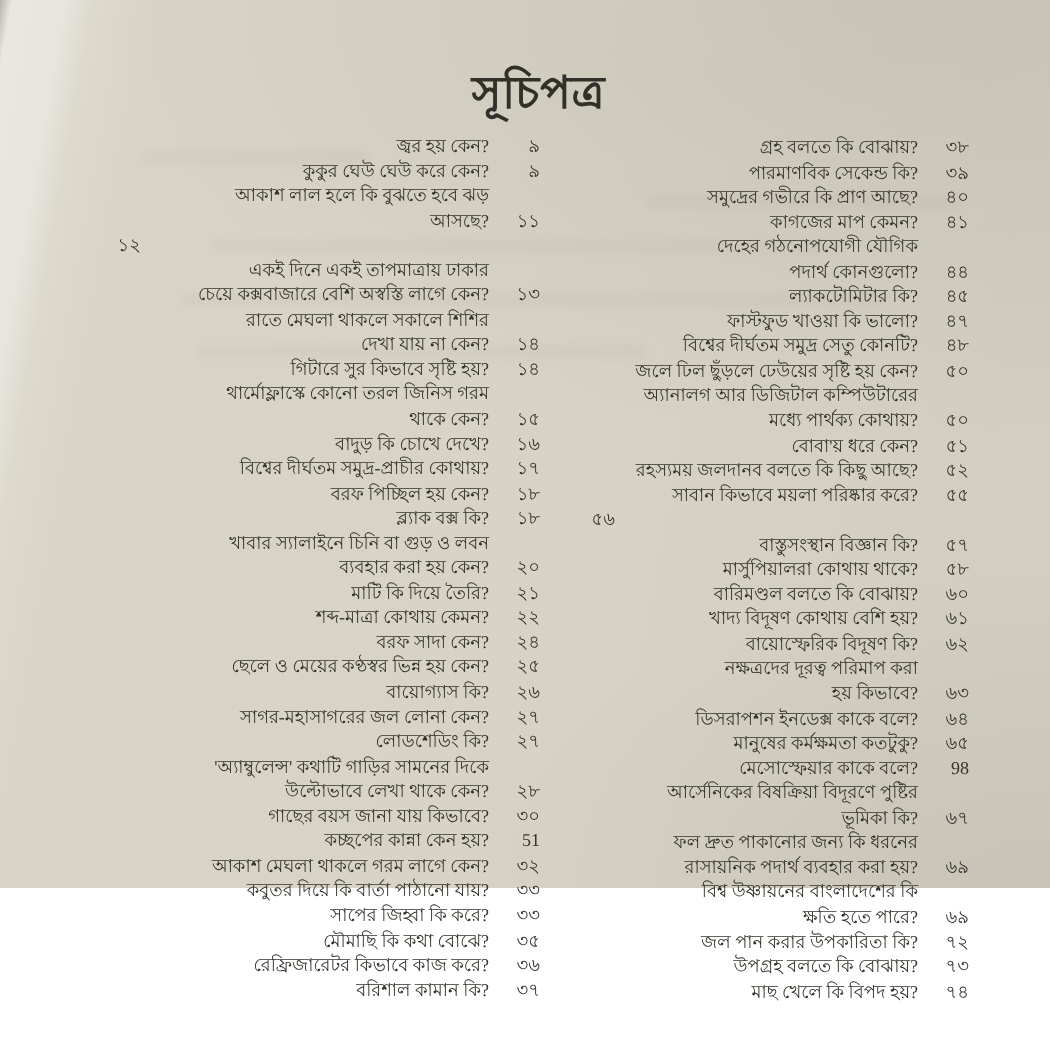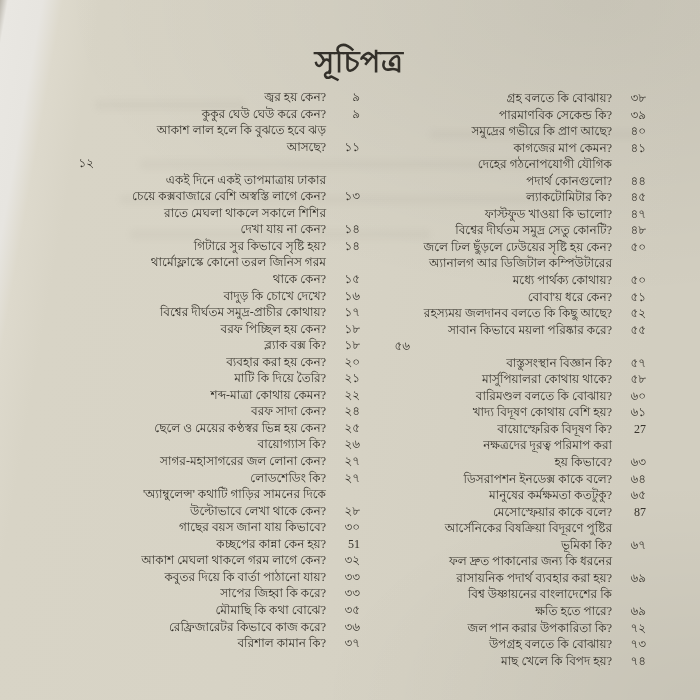--- a/index.html
+++ b/index.html
@@ -9,21 +9,21 @@
   body {
     width: 700px;
     height: 700px;
     overflow: hidden;
     font-family: "Liberation Serif", "DejaVu Serif", serif;
   }
   
   .photo {
     position: relative;
     width: 700px;
-    height: 700px;
+    height: 592px;
     background:
       radial-gradient(ellipse 900px 500px at 85% 0%, rgba(0,0,0,0.06), rgba(0,0,0,0) 60%),
       radial-gradient(ellipse 700px 400px at 100% 100%, rgba(0,0,0,0.05), rgba(0,0,0,0) 55%),
       linear-gradient(100deg,
         #b9b5ab 0px, #e9e7e2 8px, #e7e5e0 42px,
         #ddd9cc 62px, #d8d4c6 100px, #d7d3c5 340px,
         #d5d1c3 520px, #d2cec0 700px);
   }
   
   .ghost {
@@ -162,20 +162,24 @@
       <div class="toc-row">
         <span class="toc-q">বরফ পিচ্ছিল হয় কেন?</span>
         <span class="toc-p">১৮</span>
       </div>
 
       <div class="toc-row">
         <span class="toc-q">ব্ল্যাক বক্স কি?</span>
         <span class="toc-p">১৮</span>
       </div>
 
+      <div class="toc-row">
+        <span class="toc-q">খাবার স্যালাইনে চিনি বা গুড় ও লবন</span>
+        <span class="toc-p"></span>
+      </div>
 
       <div class="toc-row">
         <span class="toc-q">ব্যবহার করা হয় কেন?</span>
         <span class="toc-p">২০</span>
       </div>
 
       <div class="toc-row">
         <span class="toc-q">মাটি কি দিয়ে তৈরি?</span>
         <span class="toc-p">২১</span>
       </div>
@@ -357,21 +361,21 @@
         <span class="toc-p">৬০</span>
       </div>
 
       <div class="toc-row">
         <span class="toc-q">খাদ্য বিদূষণ কোথায় বেশি হয়?</span>
         <span class="toc-p">৬১</span>
       </div>
 
       <div class="toc-row">
         <span class="toc-q">বায়োস্ফেরিক বিদূষণ কি?</span>
-        <span class="toc-p">27</span>
+        <span class="toc-p">৬২</span>
       </div>
 
       <div class="toc-row">
         <span class="toc-q">নক্ষত্রদের দূরত্ব পরিমাপ করা</span>
         <span class="toc-p"></span>
       </div>
 
       <div class="toc-row">
         <span class="toc-q">হয় কিভাবে?</span>
         <span class="toc-p">৬৩</span>
@@ -382,21 +386,21 @@
         <span class="toc-p">৬৪</span>
       </div>
 
       <div class="toc-row">
         <span class="toc-q">মানুষের কর্মক্ষমতা কতটুকু?</span>
         <span class="toc-p">৬৫</span>
       </div>
 
       <div class="toc-row">
         <span class="toc-q">মেসোস্ফেয়ার কাকে বলে?</span>
-        <span class="toc-p">87</span>
+        <span class="toc-p">98</span>
       </div>
 
       <div class="toc-row">
         <span class="toc-q">আর্সেনিকের বিষক্রিয়া বিদূরণে পুষ্টির</span>
         <span class="toc-p"></span>
       </div>
 
       <div class="toc-row">
         <span class="toc-q">ভূমিকা কি?</span>
         <span class="toc-p">৬৭</span>

